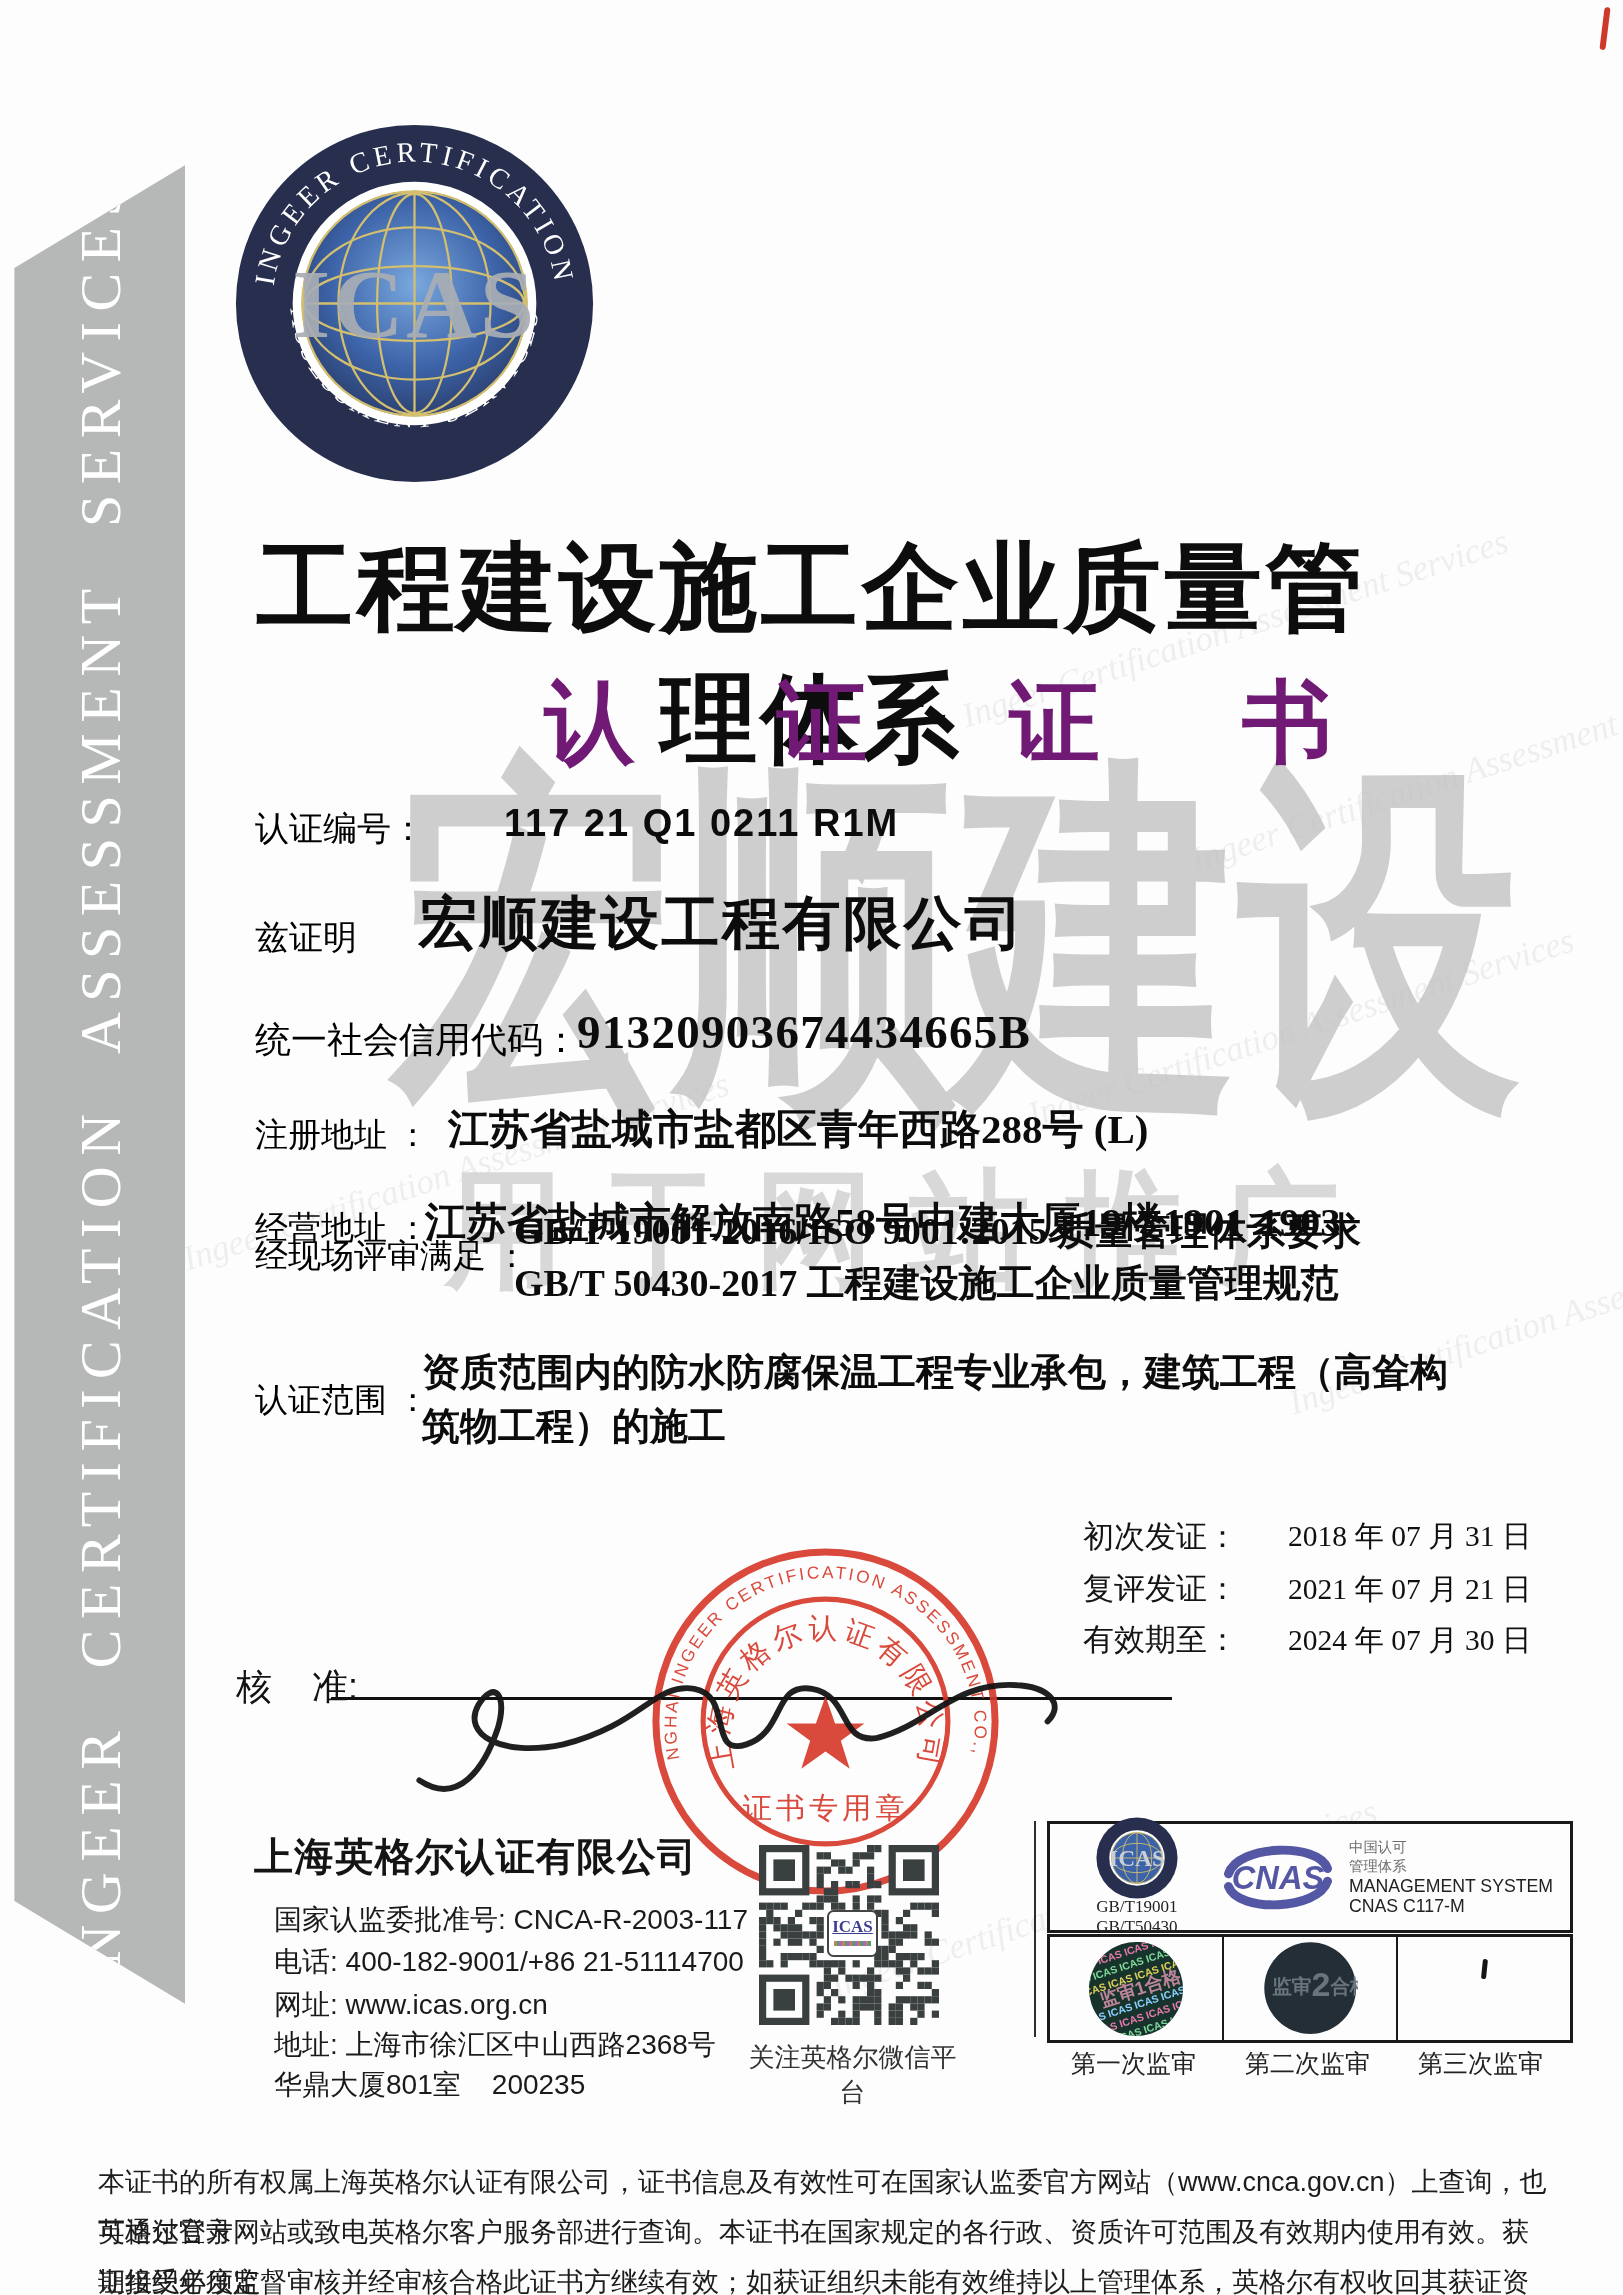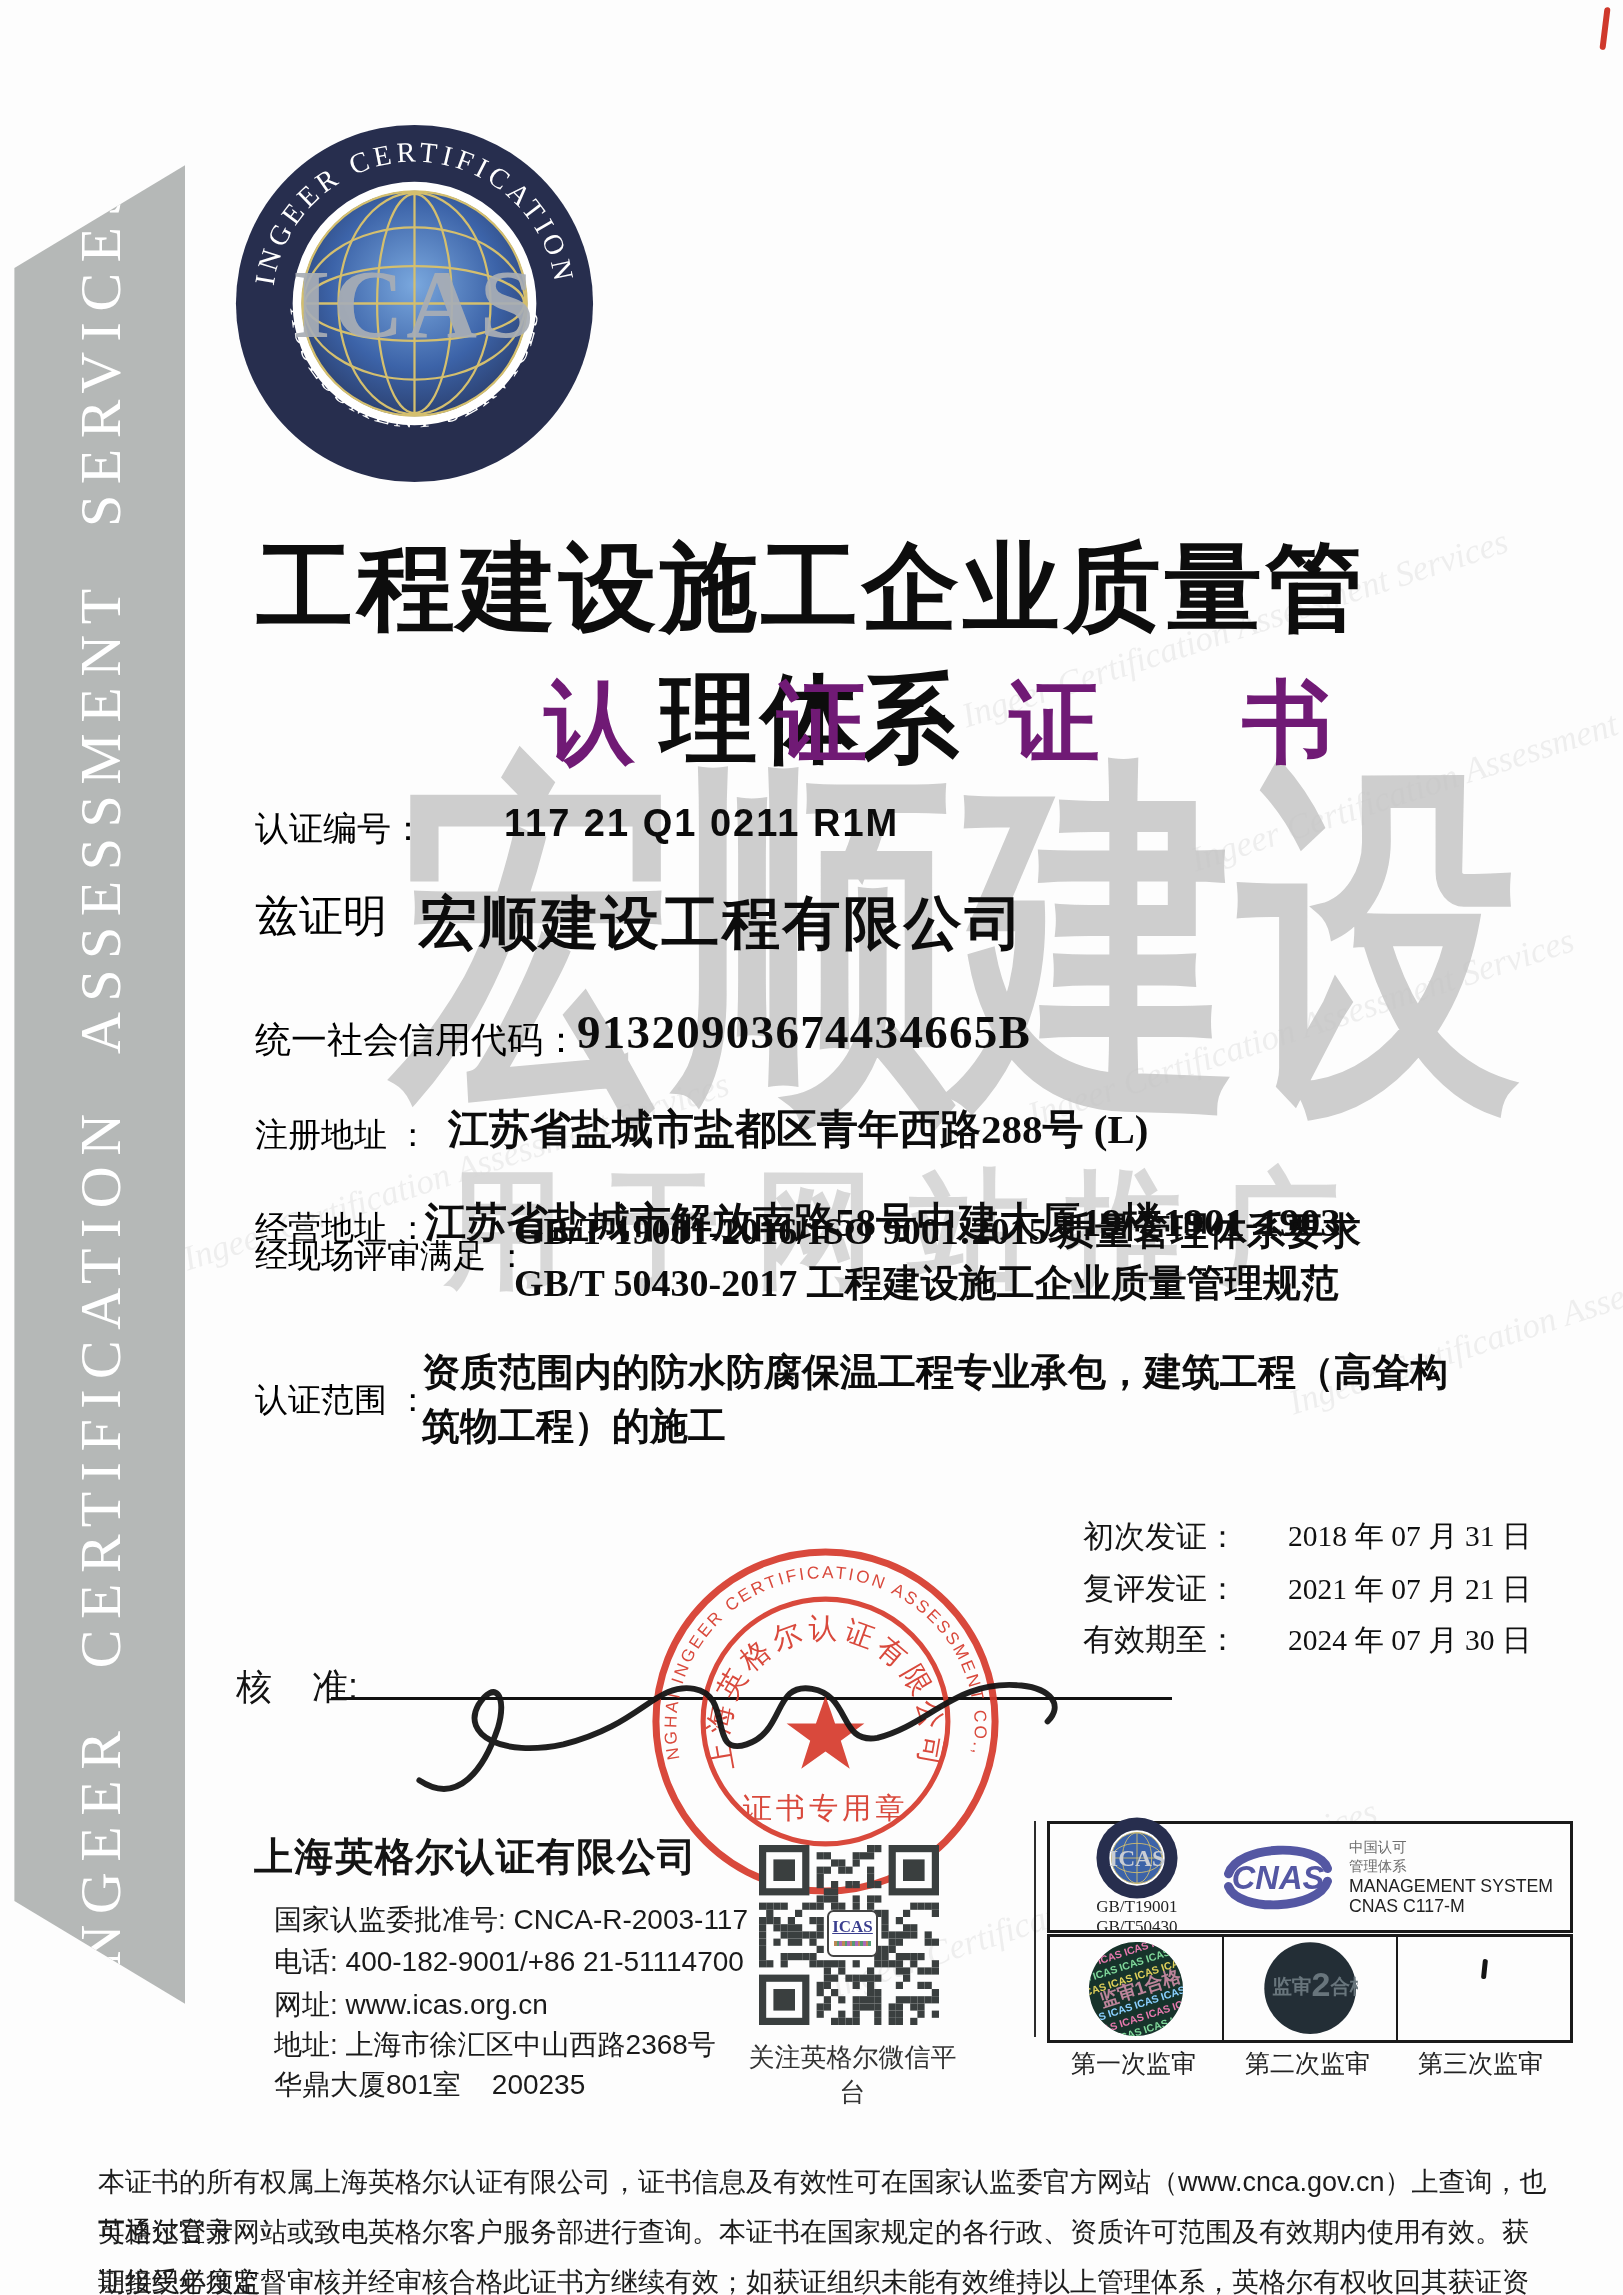--- a/index.html
+++ b/index.html
@@ -25,21 +25,21 @@
   
   .title1{position:absolute;left:216px;top:524px;width:1191px;text-align:center;
           font-family:"Liberation Serif",serif;font-weight:700;font-size:97px;letter-spacing:3.9px;color:#0d0d0d;}
   .title2{position:absolute;left:201px;top:662px;width:1191px;text-align:right;
           font-family:"Liberation Serif",serif;font-weight:900;font-size:90px;letter-spacing:60px;color:#701a75;text-indent:60px;}
   
   .lbl{position:absolute;font-size:33px;color:#000000;white-space:pre;text-align:right;}
   .val{position:absolute;font-family:"Liberation Serif",serif;font-weight:bold;color:#0c0c0c;white-space:pre;}
   .certno-lbl{left:255px;top:806px;font-size:34px;}
   .certno-val{left:504px;top:802px;font-size:38px;font-family:"Liberation Sans",sans-serif;font-weight:600;letter-spacing:2px;}
-  .certify-lbl{left:255px;top:887px;font-size:44px;}
+  .certify-lbl{left:255px;top:915px;font-size:34px;}
   .company{left:419px;top:885px;font-size:58px;letter-spacing:2.6px;}
   .credit-lbl{left:255px;top:1016px;font-size:36px;}
   .credit-val{left:577px;top:1005px;font-size:47px;letter-spacing:1.3px;}
   .regaddr-lbl{left:255px;top:1113px;}
   .regaddr-val{left:448px;top:1102px;font-size:41px;}
   .opaddr-lbl{left:255px;top:1206px;}
   .opaddr-val{left:425px;top:1195px;font-size:41px;}
   .std-lbl{left:255px;top:1234px;}
   .std-l1{left:514px;top:1206px;font-size:38px;}
   .std-l2{left:514px;top:1258px;font-size:38px;}

